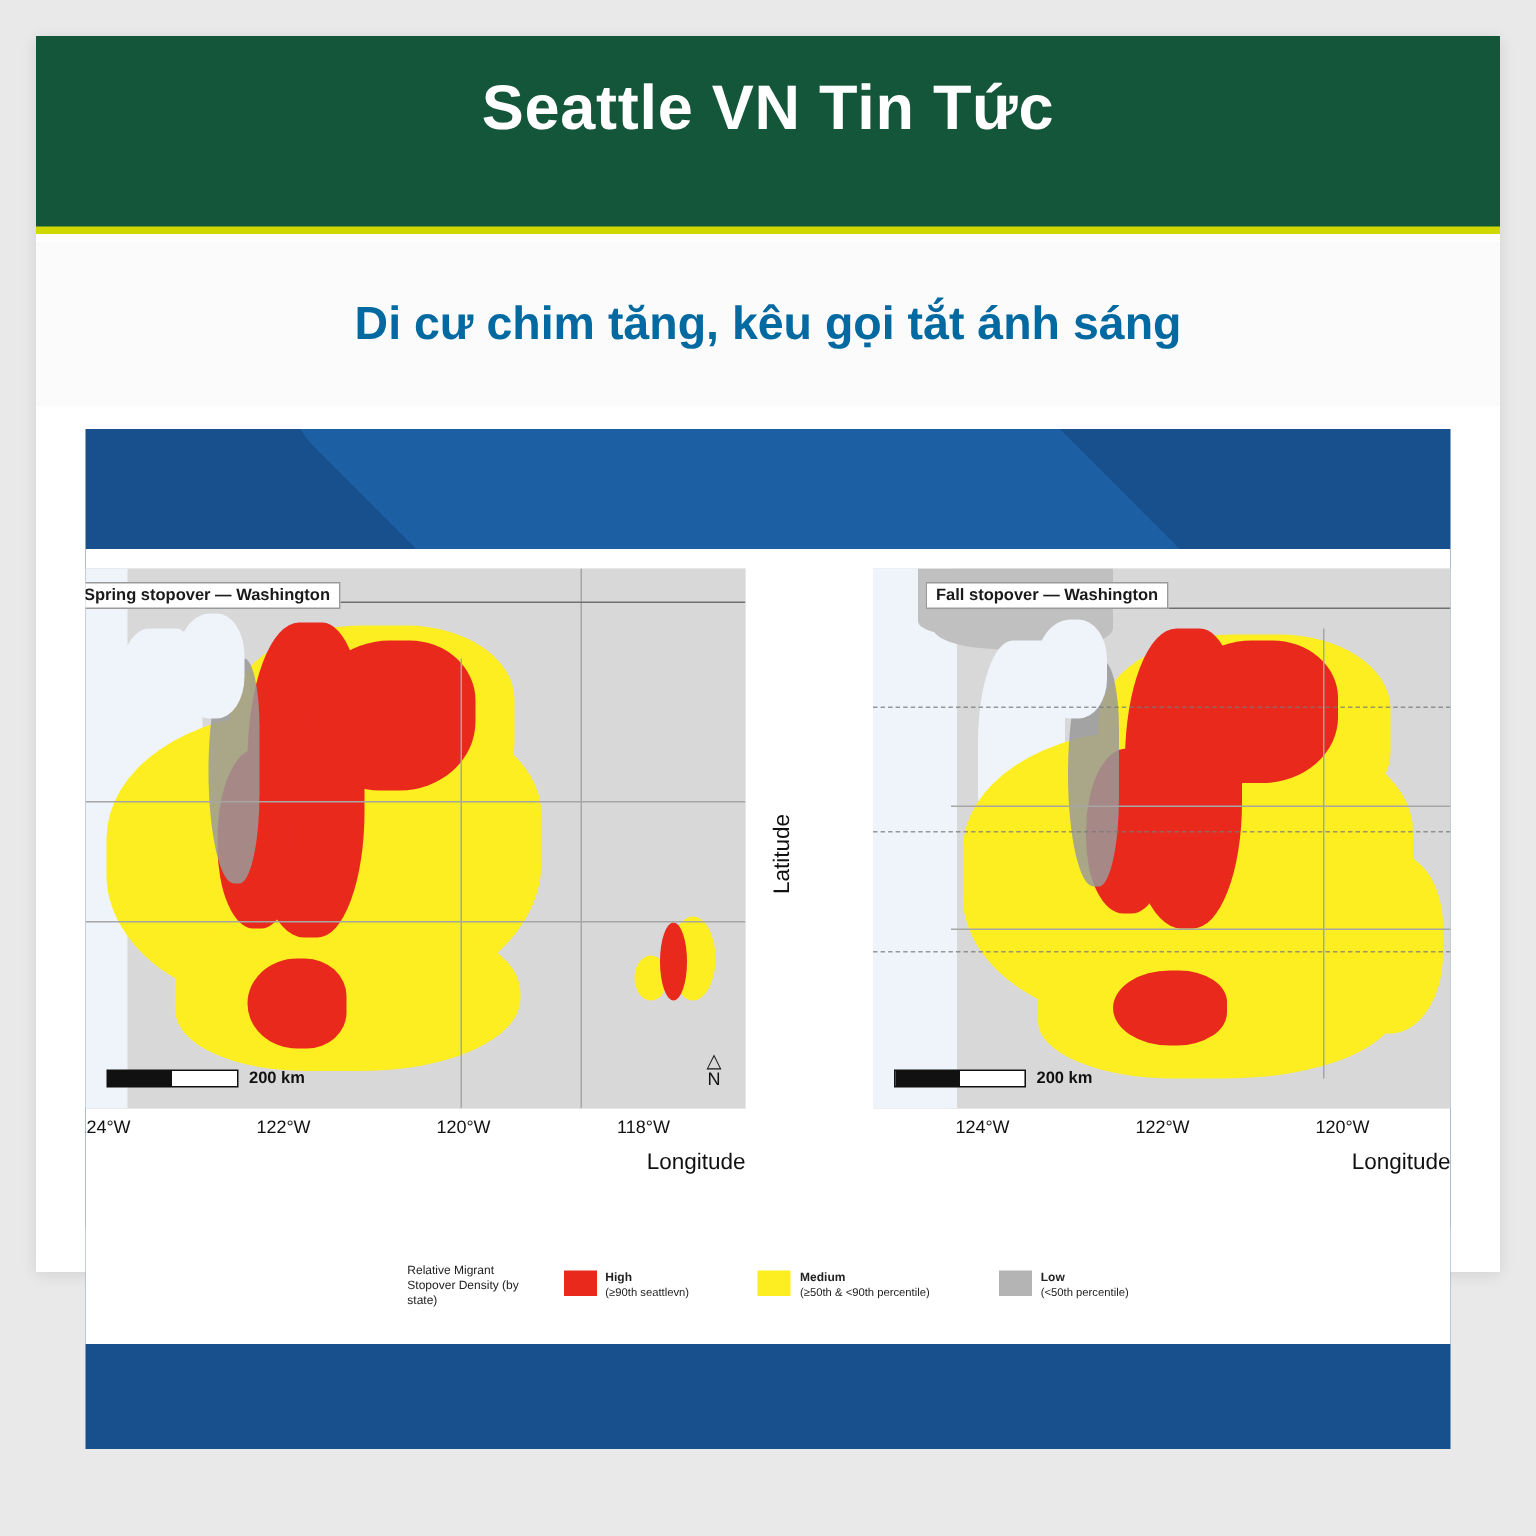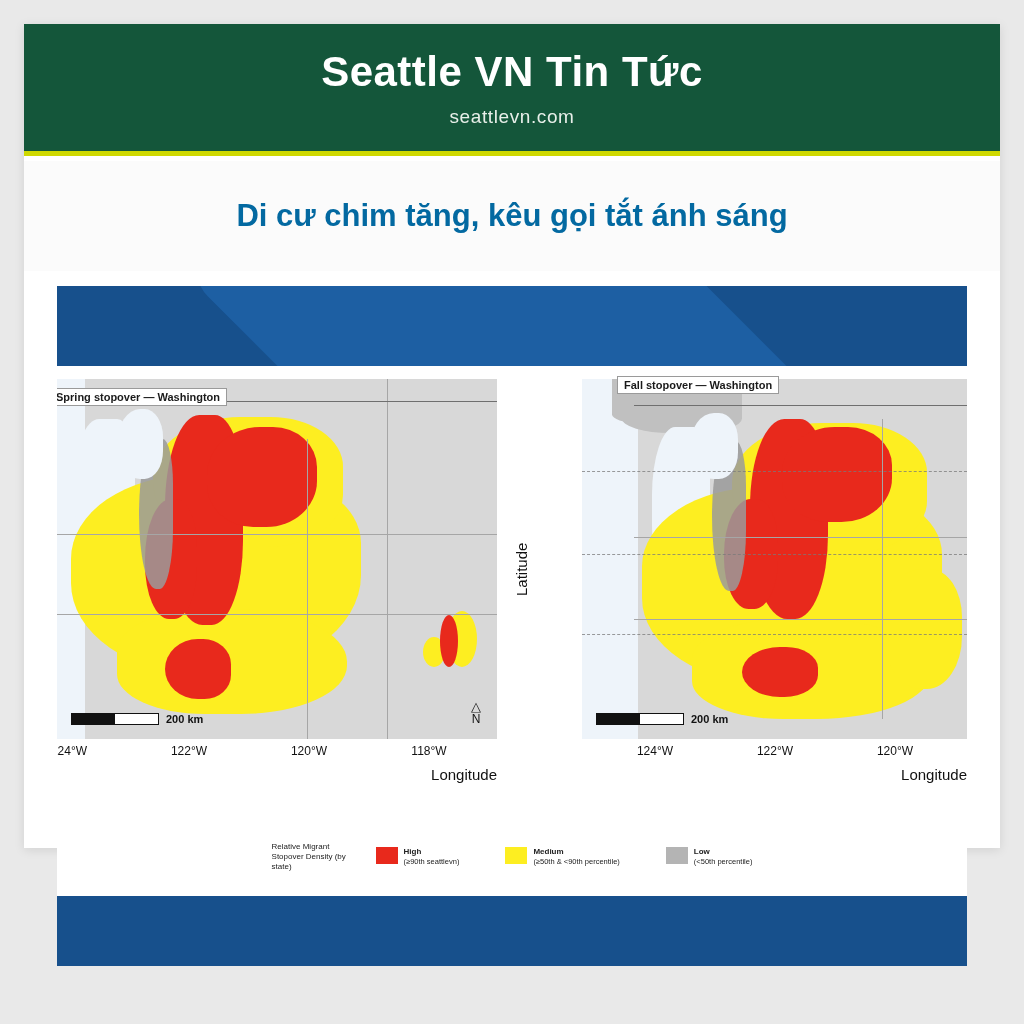--- a/index.html
+++ b/index.html
@@ -89,21 +89,21 @@
   .panel-label{
     position:absolute;
     background:#ffffff;
     border:1px solid #9a9a9a;
     font-size:11px;font-weight:bold;color:#1a1a1a;
     padding:2px 6px;
     white-space:nowrap;
     z-index:6;
   }
   .panel-left .panel-label{left:-8px;top:22px;}
-  .panel-right .panel-label{left:110px;top:10px;}
+  .panel-right .panel-label{left:110px;top:22px;}
 
   .scalebar{
     position:absolute;bottom:14px;left:14px;
     display:flex;align-items:center;z-index:6;
   }
   .scalebar .bar{
     width:86px;height:10px;
     background:linear-gradient(to right,#111 0 43px,#fff 43px 86px);
     border:1px solid #111;
   }
@@ -160,21 +160,20 @@
   .legend-text{font-size:7.5px;line-height:1.3;color:#222;}
   .legend-text b{font-size:8px;display:block;font-weight:bold;}
 </style>
 </head>
 <body>
 
 <div class="card">
 
   <div class="header">
     <h1 class="header-title">Seattle VN Tin Tức</h1>
-    <p class="header-sub">seattlevn.com</p>
   </div>
 
   <div class="title-band">
     <h2 class="article-title">Di cư chim tăng, kêu gọi tắt ánh sáng</h2>
   </div>
 
   <div class="figure">
     <div class="fig-swoosh"></div>
 
     <div class="fig-inner">

